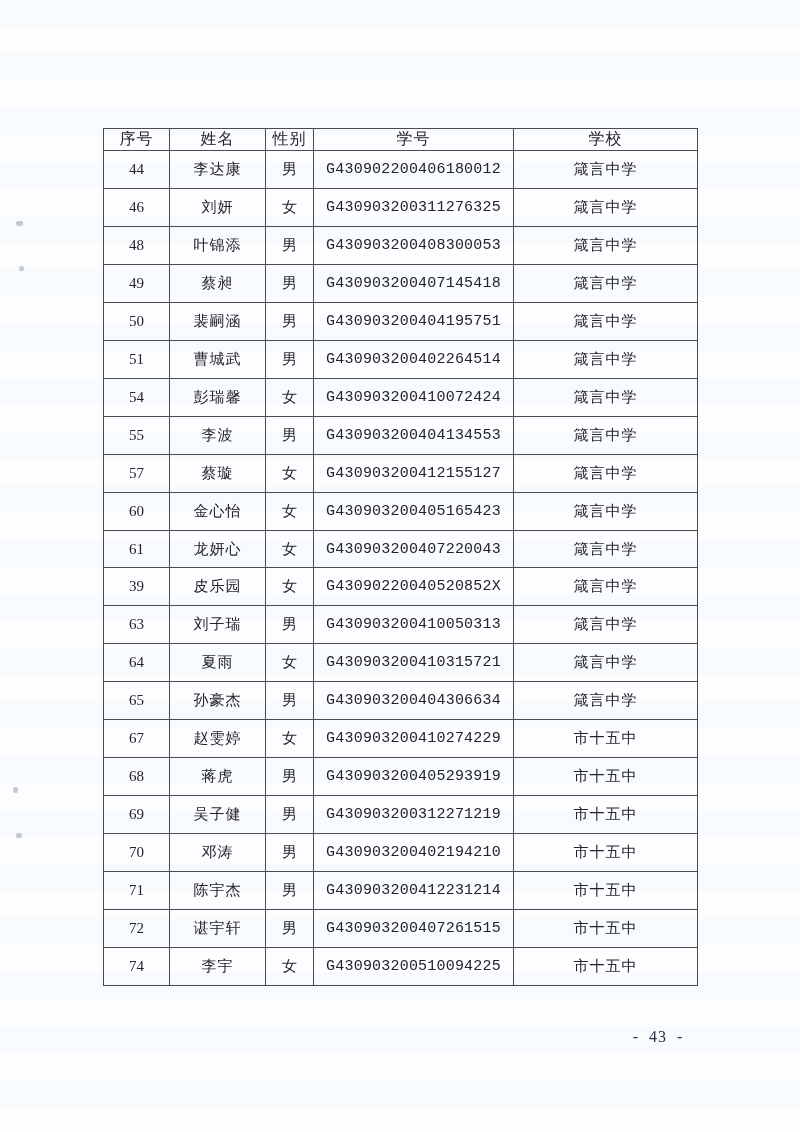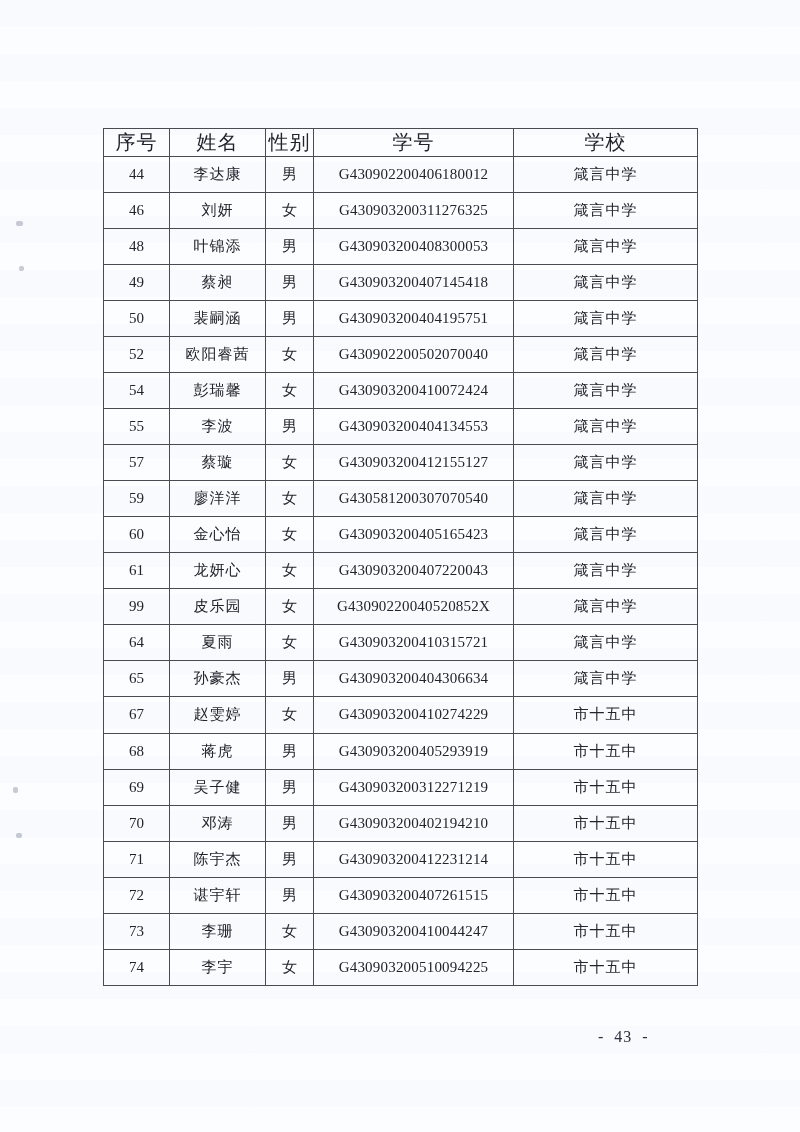--- a/index.html
+++ b/index.html
@@ -33,40 +33,41 @@
     border: 1px solid #4a4a52;
     padding: 0;
     text-align: center;
     vertical-align: middle;
     font-weight: normal;
     color: #23232d;
     white-space: nowrap;
     overflow: hidden;
   }
   table.roster th {
-    font-size: 20px;
+    font-size: 16px;
     letter-spacing: 1px;
   }
   table.roster td {
     font-size: 15px;
   }
   table.roster td.col-id {
     font-size: 15px;
     letter-spacing: 0.2px;
+    font-family: Liberation Mono, monospace;
   }
   table.roster td.col-school,
   table.roster td.col-name {
     letter-spacing: 1px;
   }
   .page-number {
     position: absolute;
     left: 598px;
     top: 1028px;
     width: 120px;
-    text-align: left;
+    text-align: center;
     font-size: 16px;
     color: #2b3140;
     letter-spacing: 1px;
     word-spacing: 5px;
   }
   .speck {
     position: absolute;
     background: rgba(110, 122, 145, 0.38);
     border-radius: 2px;
     filter: blur(0.6px);
@@ -133,24 +134,24 @@
           <td class="col-school">箴言中学</td>
         </tr>
         <tr>
           <td class="col-no">50</td>
           <td class="col-name">裴嗣涵</td>
           <td class="col-gender">男</td>
           <td class="col-id">G430903200404195751</td>
           <td class="col-school">箴言中学</td>
         </tr>
         <tr>
-          <td class="col-no">52</td>
-          <td class="col-name">欧阳睿茜</td>
-          <td class="col-gender">女</td>
-          <td class="col-id">G430902200502070040</td>
+          <td class="col-no">51</td>
+          <td class="col-name">曹城武</td>
+          <td class="col-gender">男</td>
+          <td class="col-id">G430903200402264514</td>
           <td class="col-school">箴言中学</td>
         </tr>
         <tr>
           <td class="col-no">54</td>
           <td class="col-name">彭瑞馨</td>
           <td class="col-gender">女</td>
           <td class="col-id">G430903200410072424</td>
           <td class="col-school">箴言中学</td>
         </tr>
         <tr>
@@ -161,45 +162,45 @@
           <td class="col-school">箴言中学</td>
         </tr>
         <tr>
           <td class="col-no">57</td>
           <td class="col-name">蔡璇</td>
           <td class="col-gender">女</td>
           <td class="col-id">G430903200412155127</td>
           <td class="col-school">箴言中学</td>
         </tr>
         <tr>
-          <td class="col-no">59</td>
-          <td class="col-name">廖洋洋</td>
-          <td class="col-gender">女</td>
-          <td class="col-id">G430581200307070540</td>
-          <td class="col-school">箴言中学</td>
-        </tr>
-        <tr>
           <td class="col-no">60</td>
           <td class="col-name">金心怡</td>
           <td class="col-gender">女</td>
           <td class="col-id">G430903200405165423</td>
           <td class="col-school">箴言中学</td>
         </tr>
         <tr>
           <td class="col-no">61</td>
           <td class="col-name">龙妍心</td>
           <td class="col-gender">女</td>
           <td class="col-id">G430903200407220043</td>
           <td class="col-school">箴言中学</td>
         </tr>
         <tr>
-          <td class="col-no">99</td>
+          <td class="col-no">39</td>
           <td class="col-name">皮乐园</td>
           <td class="col-gender">女</td>
           <td class="col-id">G43090220040520852X</td>
+          <td class="col-school">箴言中学</td>
+        </tr>
+        <tr>
+          <td class="col-no">63</td>
+          <td class="col-name">刘子瑞</td>
+          <td class="col-gender">男</td>
+          <td class="col-id">G430903200410050313</td>
           <td class="col-school">箴言中学</td>
         </tr>
         <tr>
           <td class="col-no">64</td>
           <td class="col-name">夏雨</td>
           <td class="col-gender">女</td>
           <td class="col-id">G430903200410315721</td>
           <td class="col-school">箴言中学</td>
         </tr>
         <tr>
@@ -245,27 +246,20 @@
           <td class="col-school">市十五中</td>
         </tr>
         <tr>
           <td class="col-no">72</td>
           <td class="col-name">谌宇轩</td>
           <td class="col-gender">男</td>
           <td class="col-id">G430903200407261515</td>
           <td class="col-school">市十五中</td>
         </tr>
         <tr>
-          <td class="col-no">73</td>
-          <td class="col-name">李珊</td>
-          <td class="col-gender">女</td>
-          <td class="col-id">G430903200410044247</td>
-          <td class="col-school">市十五中</td>
-        </tr>
-        <tr>
           <td class="col-no">74</td>
           <td class="col-name">李宇</td>
           <td class="col-gender">女</td>
           <td class="col-id">G430903200510094225</td>
           <td class="col-school">市十五中</td>
         </tr>
       </tbody>
   </table>
 
   <div class="page-number">- 43 -</div>

